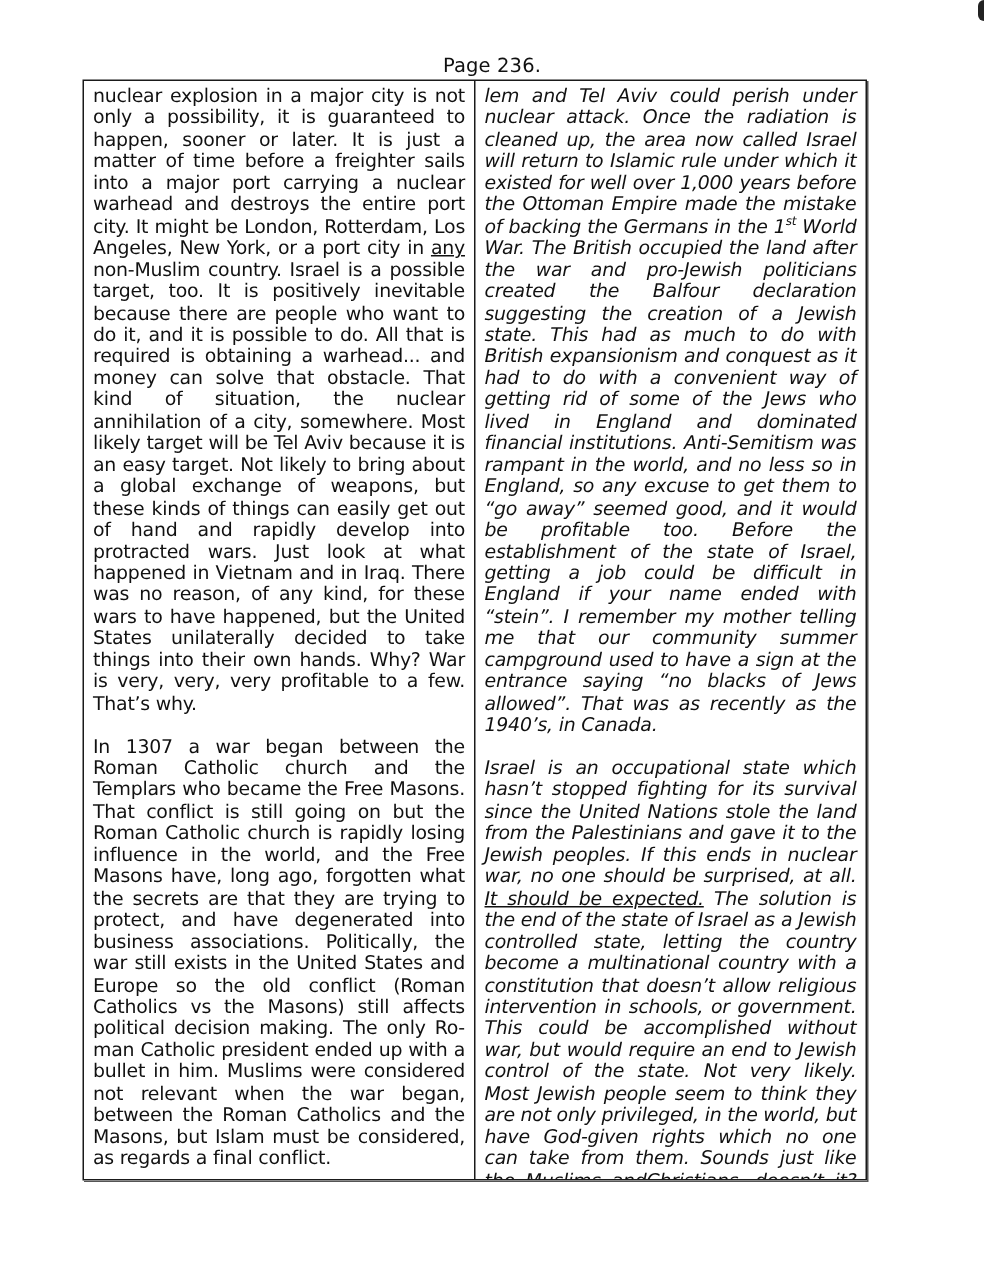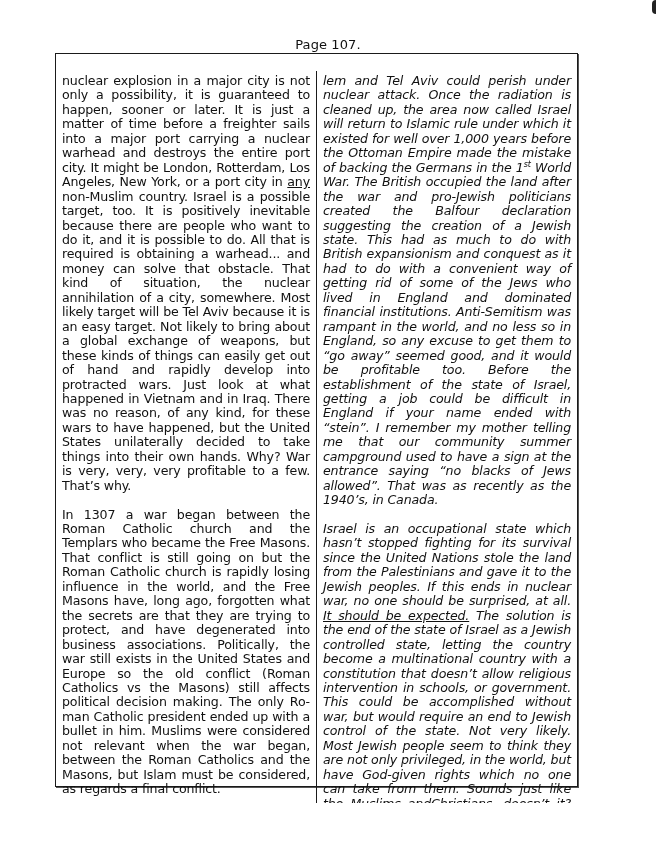--- a/index.html
+++ b/index.html
@@ -38,21 +38,20 @@
     .col {
       box-sizing: border-box;
       height: 100%;
       overflow: hidden;
       padding: 3px 6px 0 6px;
       font-size: 12.6px;
       line-height: 14.45px;
       text-align: justify;
       hyphens: manual;
       letter-spacing: -0.15px;
-      margin-top: 17px;
     }
     .col-left {
       width: 261px;
       border-right: 1.5px solid #1a1a1a;
     }
     .col-right {
       width: 260px;
       font-style: italic;
     }
     .para {
@@ -70,21 +69,21 @@
       height: 14px;
       background: #222;
       border-radius: 4px 0 0 4px;
     }
   </style>
 </head>
 <body>
 
 <div class="corner-mark"></div>
 
-<div class="page-number">Page 107.</div>
+<div class="page-number">Page 236.</div>
 
 <div class="frame">
   <div class="col col-left">
       <p class="para"><span>nuclear explosion in a major city is not only a possibility, it is guaranteed to hap­pen, sooner or later.  It is just a matter of time before a freighter sails into a major port carrying a nuclear warhead and de­stroys the entire port city.  It might be London, Rotterdam, Los Angeles, New York, or  a port city in </span><u>any</u><span> non-Muslim country.  Israel is a possible target, too. It is positively inevitable because there are people who want to do it, and it is possible to do.  All that is required is ob­taining a warhead... and money can solve that obstacle.  That kind of situation, the nuclear annihilation of a city, somewhere. Most likely target will be Tel Aviv because it is an easy target. Not likely to bring about a global exchange of weapons, but these kinds of things can easily get out of hand and rapidly develop into protracted wars.  Just look at what happened in Viet­nam and in Iraq.  There was no reason, of any kind, for these wars to have hap­pened, but the United States unilaterally decided to take things into their own hands.  Why?  War is very, very, very prof­itable to a few.  That’s why.</span></p>
       <p class="para"><span>In 1307 a war began between the Roman Catholic church and the Templars who be­came the Free Masons.  That conflict  is still going on but the Roman Catholic church is rapidly losing influence in the world, and the Free Masons have, long ago, forgotten what the secrets are that they are trying to protect, and have de­generated into business associations.  Po­litically, the war still exists in the United States and Europe so the old conflict (Ro­man Catholics vs the Masons) still affects political decision making.  The only Ro­man Catholic president ended up with a bullet in him.  Muslims were considered not relevant when the war began, between the Roman Catholics and the Masons,  but Islam must be considered, as regards a final conflict.</span></p>
     </div>
   <div class="col col-right">
       <p class="para"><span>lem and Tel Aviv could perish under nuclear attack.  Once the radiation is cleaned up, the area now called Israel will return to Islamic rule under which it ex­isted for well over 1,000 years before the Ottoman Empire made the mistake of backing the Germans in the 1</span><sup>st</sup><span> World War. The British occupied the land after the war and pro-Jewish politicians created the Balfour declaration suggesting the creation of a  Jewish state.  This had as much to do with British expansionism and conquest as it had to do with a convenient way of getting rid of some of the Jews who lived in England and dominated financial insti­tutions.  Anti-Semitism was rampant in the world, and no less so in England, so any excuse to get them to “go away” seemed good, and it would be profitable too.  Before the establishment of the state of Israel, getting a job could be difficult in England if your name ended with “stein”. I remember my mother telling me that our community summer campground used to have a sign at  the entrance saying “no blacks of Jews allowed”.  That  was as  re­cently  as  the 1940’s, in Canada.</span></p>
       <p class="para last"><span>Israel is an occupational state which hasn’t stopped fighting for its survival since the United Nations stole the land from the Pal­estinians and gave it to the Jewish peoples.  If this ends in nuclear war, no one should be surprised, at all.  </span><u>It should be expected.</u><span>  The solution  is  the end of the state of Israel as a Jewish controlled state, letting the country become a multi­national country with a constitution that doesn’t allow religious intervention in schools, or government.  This could be accomplished without war, but would re­quire an end to Jewish control of the state. Not very likely.  Most Jewish people seem to think they are not only privileged, in the world, but have God-given rights which no one can take from them.  Sounds just like the Muslims andChristians, doesn’t it?  Religion may well be the end of us all because of the intense hatred it creates.  Religions are the ultimate source of evil, but  there are other forces  trying</span></p>
     </div>

